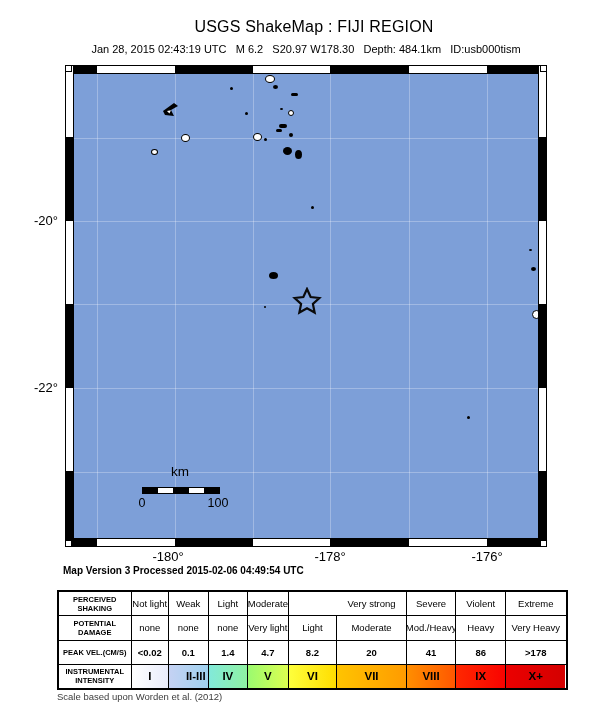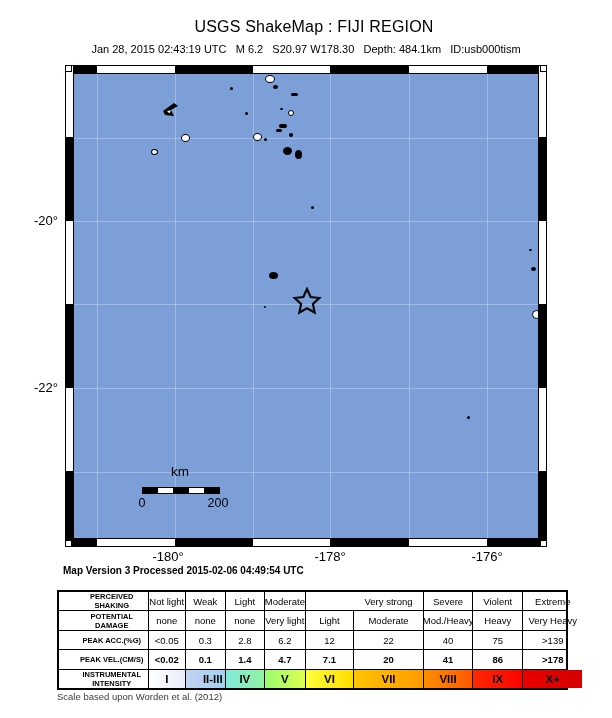--- a/index.html
+++ b/index.html
@@ -35,21 +35,21 @@
     background:linear-gradient(90deg,#000 0 20%,#fff 20% 40%,#000 40% 60%,#fff 60% 80%,#000 80%);}
   #scalebar-0{left:128px;top:496px;width:28px;text-align:center;font-size:12.5px;}
   #scalebar-100{left:200px;top:496px;width:36px;text-align:center;font-size:12.5px;}
   #version-line{left:63px;top:565px;font-size:10px;font-weight:bold;}
   
   #legend-table{left:57px;top:590px;width:511px;height:100px;border:2px solid #000;box-sizing:border-box;display:flex;flex-direction:column;}
   .t-row{display:flex;flex:1;border-bottom:1px solid #000;min-height:0;}
   .t-row:last-child{border-bottom:none;}
   .t-cell{border-right:1px solid #000;display:flex;align-items:center;justify-content:center;text-align:center;font-size:9.5px;box-sizing:border-box;overflow:hidden;}
   .t-cell:last-child{border-right:none;}
-  .t-label{font-weight:bold;font-size:7.5px;line-height:1.2;white-space:pre-line;text-transform:uppercase;margin-left:17px;}
+  .t-label{font-weight:bold;font-size:7.5px;line-height:1.2;white-space:pre-line;text-transform:uppercase;}
   .row-vel .t-cell:not(.t-label){font-weight:bold;}
   .row-int .t-cell:not(.t-label){font-weight:bold;font-size:11.5px;}
   #footnote{left:57px;top:691px;font-size:9.5px;color:#3c3c3c;}
 </style>
 </head>
 <body>
 
 <div class="abs" id="title">USGS ShakeMap : FIJI REGION</div>
 <div class="abs" id="subtitle">Jan 28, 2015 02:43:19 UTC   M 6.2   S20.97 W178.30   Depth: 484.1km   ID:usb000tism</div>
 
@@ -118,21 +118,21 @@
     <div class="x-tick" style="left: 457px;">-176°</div>
   </div>
 <div id="y-ticks">
     <div class="y-tick" style="top: 213px;">-20°</div>
     <div class="y-tick" style="top: 380px;">-22°</div>
   </div>
 
 <div class="abs" id="scalebar-label">km</div>
 <div class="abs" id="scalebar"></div>
 <div class="abs" id="scalebar-0">0</div>
-<div class="abs" id="scalebar-100">200</div>
+<div class="abs" id="scalebar-100">100</div>
 
 <div class="abs" id="version-line">Map Version 3 Processed 2015-02-06 04:49:54 UTC</div>
 
 <div class="abs" id="legend-table">
     <div class="t-row">
       <div class="t-cell t-label" style="width: 14.3%; flex: 0 0 auto;">Perceived
 Shaking</div>
       <div class="t-cell" style="width: 7.4%; flex: 0 0 auto;">Not light</div>
       <div class="t-cell" style="width: 7.8%; flex: 0 0 auto;">Weak</div>
       <div class="t-cell" style="width: 7.8%; flex: 0 0 auto;">Light</div>
@@ -149,39 +149,27 @@
       <div class="t-cell" style="width: 7.4%; flex: 0 0 auto;">none</div>
       <div class="t-cell" style="width: 7.8%; flex: 0 0 auto;">none</div>
       <div class="t-cell" style="width: 7.8%; flex: 0 0 auto;">none</div>
       <div class="t-cell" style="width: 8%; flex: 0 0 auto;">Very light</div>
       <div class="t-cell" style="width: 9.6%; flex: 0 0 auto;">Light</div>
       <div class="t-cell" style="width: 13.7%; flex: 0 0 auto;">Moderate</div>
       <div class="t-cell" style="width: 9.8%; flex: 0 0 auto;">Mod./Heavy</div>
       <div class="t-cell" style="width: 9.8%; flex: 0 0 auto;">Heavy</div>
       <div class="t-cell" style="width: 11.7%; flex: 0 0 auto;">Very Heavy</div>
     </div>
-    <div class="t-row">
-      <div class="t-cell t-label" style="width: 14.3%; flex: 0 0 auto;">Peak acc.(%g)</div>
-      <div class="t-cell" style="width: 7.4%; flex: 0 0 auto;">&lt;0.05</div>
-      <div class="t-cell" style="width: 7.8%; flex: 0 0 auto;">0.3</div>
-      <div class="t-cell" style="width: 7.8%; flex: 0 0 auto;">2.8</div>
-      <div class="t-cell" style="width: 8%; flex: 0 0 auto;">6.2</div>
-      <div class="t-cell" style="width: 9.6%; flex: 0 0 auto;">12</div>
-      <div class="t-cell" style="width: 13.7%; flex: 0 0 auto;">22</div>
-      <div class="t-cell" style="width: 9.8%; flex: 0 0 auto;">40</div>
-      <div class="t-cell" style="width: 9.8%; flex: 0 0 auto;">75</div>
-      <div class="t-cell" style="width: 11.7%; flex: 0 0 auto;">&gt;139</div>
-    </div>
     <div class="t-row row-vel">
       <div class="t-cell t-label" style="width: 14.3%; flex: 0 0 auto;">Peak vel.(cm/s)</div>
       <div class="t-cell" style="width: 7.4%; flex: 0 0 auto;">&lt;0.02</div>
       <div class="t-cell" style="width: 7.8%; flex: 0 0 auto;">0.1</div>
       <div class="t-cell" style="width: 7.8%; flex: 0 0 auto;">1.4</div>
       <div class="t-cell" style="width: 8%; flex: 0 0 auto;">4.7</div>
-      <div class="t-cell" style="width: 9.6%; flex: 0 0 auto;">7.1</div>
+      <div class="t-cell" style="width: 9.6%; flex: 0 0 auto;">8.2</div>
       <div class="t-cell" style="width: 13.7%; flex: 0 0 auto;">20</div>
       <div class="t-cell" style="width: 9.8%; flex: 0 0 auto;">41</div>
       <div class="t-cell" style="width: 9.8%; flex: 0 0 auto;">86</div>
       <div class="t-cell" style="width: 11.7%; flex: 0 0 auto;">&gt;178</div>
     </div>
     <div class="t-row row-int">
       <div class="t-cell t-label" style="width: 14.3%; flex: 0 0 auto;">Instrumental
 Intensity</div>
       <div class="t-cell" style="width: 7.4%; flex: 0 0 auto; background: linear-gradient(90deg, rgb(255, 255, 255), rgb(233, 236, 251));">I</div>
       <div class="t-cell" style="width: 7.8%; flex: 0 0 auto; background: linear-gradient(90deg, rgb(197, 210, 243), rgb(160, 210, 240)); padding-left: 15px;">II-III</div>

